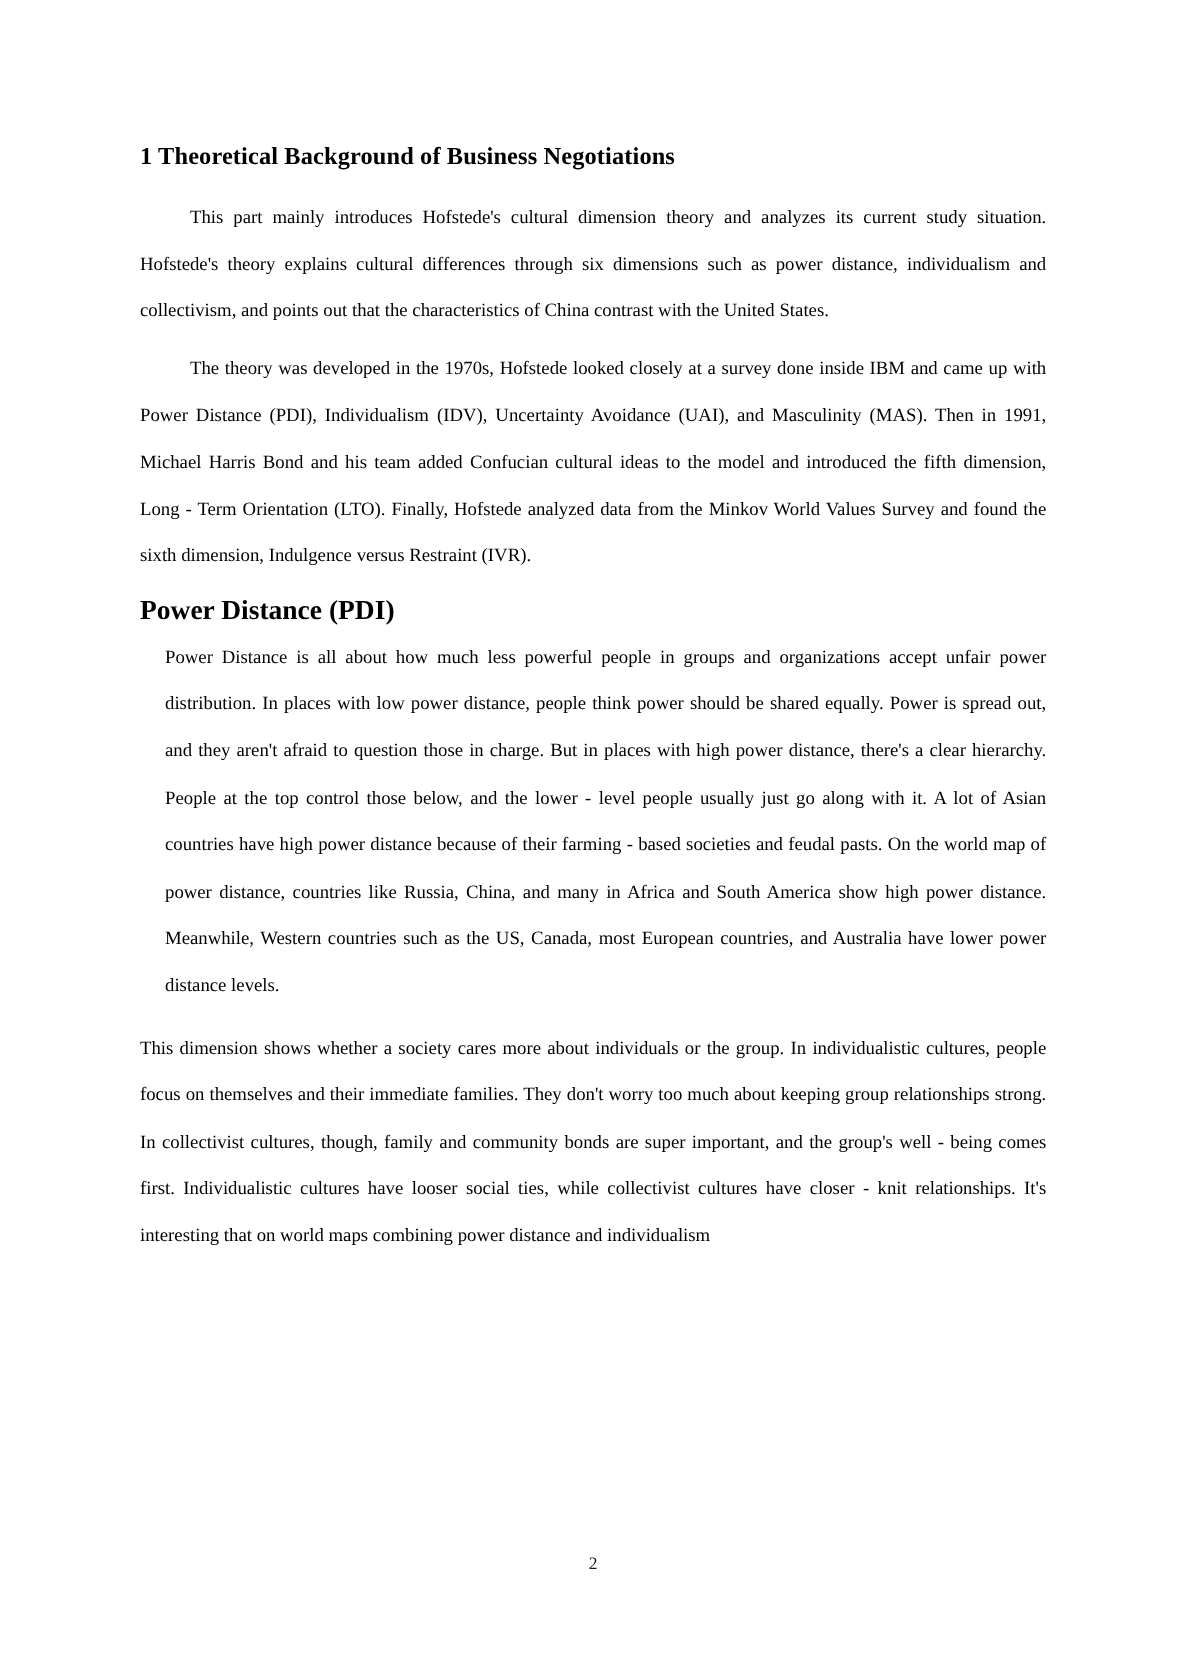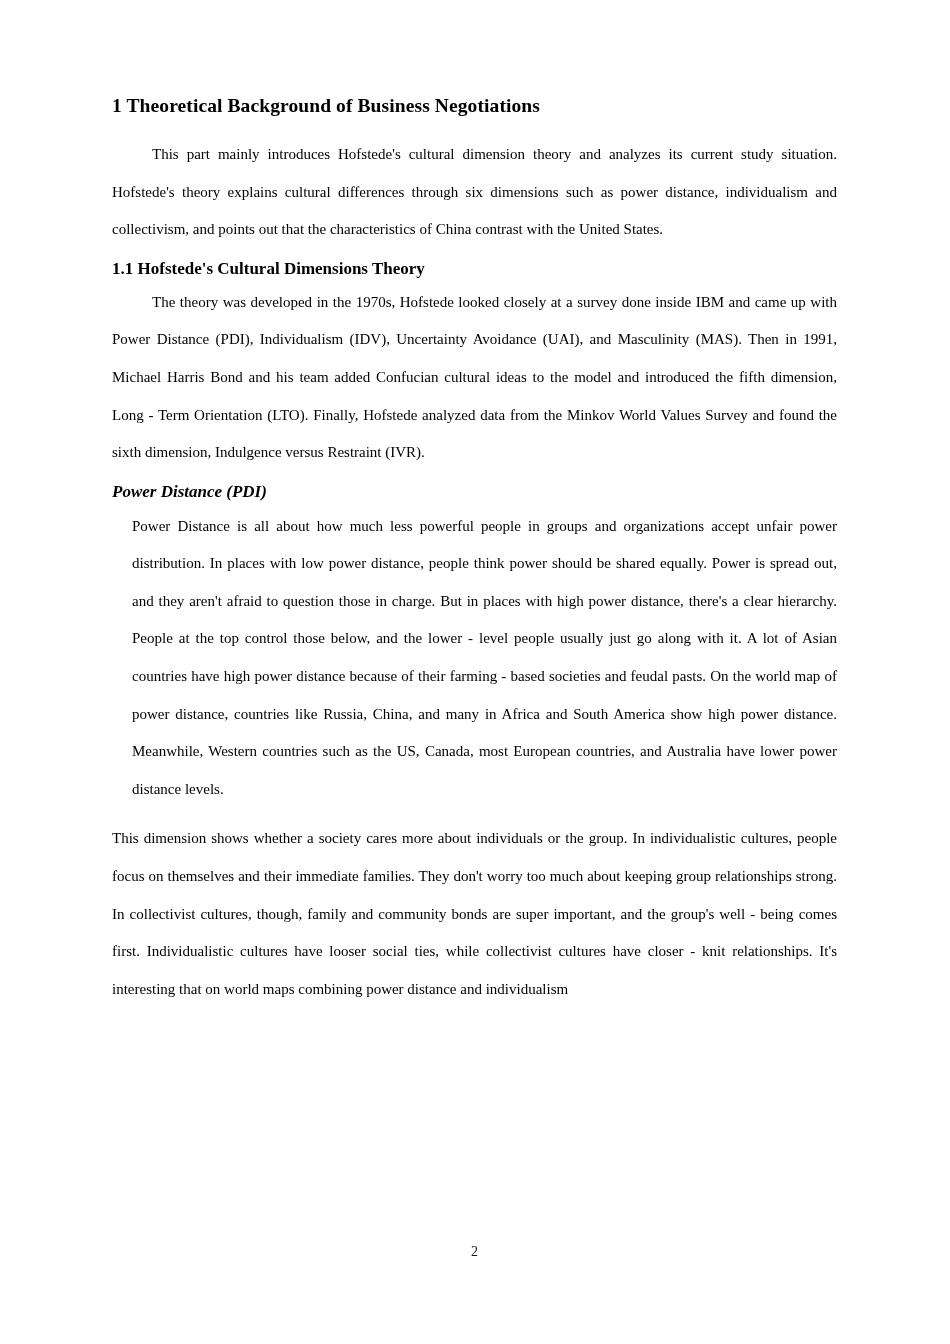--- a/index.html
+++ b/index.html
@@ -14,42 +14,41 @@
     height: 1344px;
     background: #ffffff;
     margin: 0 auto;
     overflow: hidden;
     font-family: "Liberation Serif", "DejaVu Serif", serif;
     color: #000000;
   }
   .content {
     position: absolute;
     left: 112px;
-    top: 92px;
+    top: 112px;
     width: 725px;
   }
   h1.doc-h1 {
     font-size: 19.5px;
     font-weight: bold;
     line-height: 1.45;
     margin: 0 0 16px 0;
     letter-spacing: 0.1px;
   }
   h2.doc-h2 {
     font-size: 17px;
     font-weight: bold;
     line-height: 1.4;
     margin: 0 0 3px 0;
   }
   h3.doc-h3 {
-    font-size: 17px;
+    font-size: 22px;
     font-weight: bold;
     line-height: 1.4;
     margin: 0 0 4px 0;
-    font-style: italic;
   }
   p.body-text {
     font-size: 15px;
     line-height: 37.6px;
     text-align: justify;
     text-justify: inter-word;
     margin: 0;
     hyphens: none;
   }
   p.indent-first {
@@ -90,21 +89,20 @@
 <div class="page">
 
   <div class="content">
 
     <h1 class="doc-h1">1 Theoretical Background of Business Negotiations</h1>
 
     <p class="body-text indent-first">This part mainly introduces Hofstede's cultural dimension theory and analyzes its current study situation. Hofstede's theory explains cultural differences through six dimensions such as power distance, individualism and collectivism, and points out that the characteristics of China contrast with the United States.</p>
 
     <div class="gap-sm"></div>
 
-    <h2 class="doc-h2">1.1 Hofstede's Cultural Dimensions Theory</h2>
 
     <p class="body-text indent-first">The theory was developed in the 1970s, Hofstede looked closely at a survey done inside IBM and came up with Power Distance (PDI), Individualism (IDV), Uncertainty Avoidance (UAI), and Masculinity (MAS). Then in 1991, Michael Harris Bond and his team added Confucian cultural ideas to the model and introduced the fifth dimension, Long - Term Orientation (LTO). Finally, Hofstede analyzed data from the Minkov World Values Survey and found the sixth dimension, Indulgence versus Restraint (IVR).</p>
 
     <div class="gap-sm"></div>
 
     <h3 class="doc-h3">Power Distance (PDI)</h3>
 
     <div class="block-indent">
       <p class="body-text">Power Distance is all about how much less powerful people in groups and organizations accept unfair power distribution. In places with low power distance, people think power should be shared equally. Power is spread out, and they aren't afraid to question those in charge. But in places with high power distance, there's a clear hierarchy. People at the top control those below, and the lower - level people usually just go along with it. A lot of Asian countries have high power distance because of their farming - based societies and feudal pasts. On the world map of power distance, countries like Russia, China, and many in Africa and South America show high power distance. Meanwhile, Western countries such as the US, Canada, most European countries, and Australia have lower power distance levels.</p>
     </div>

